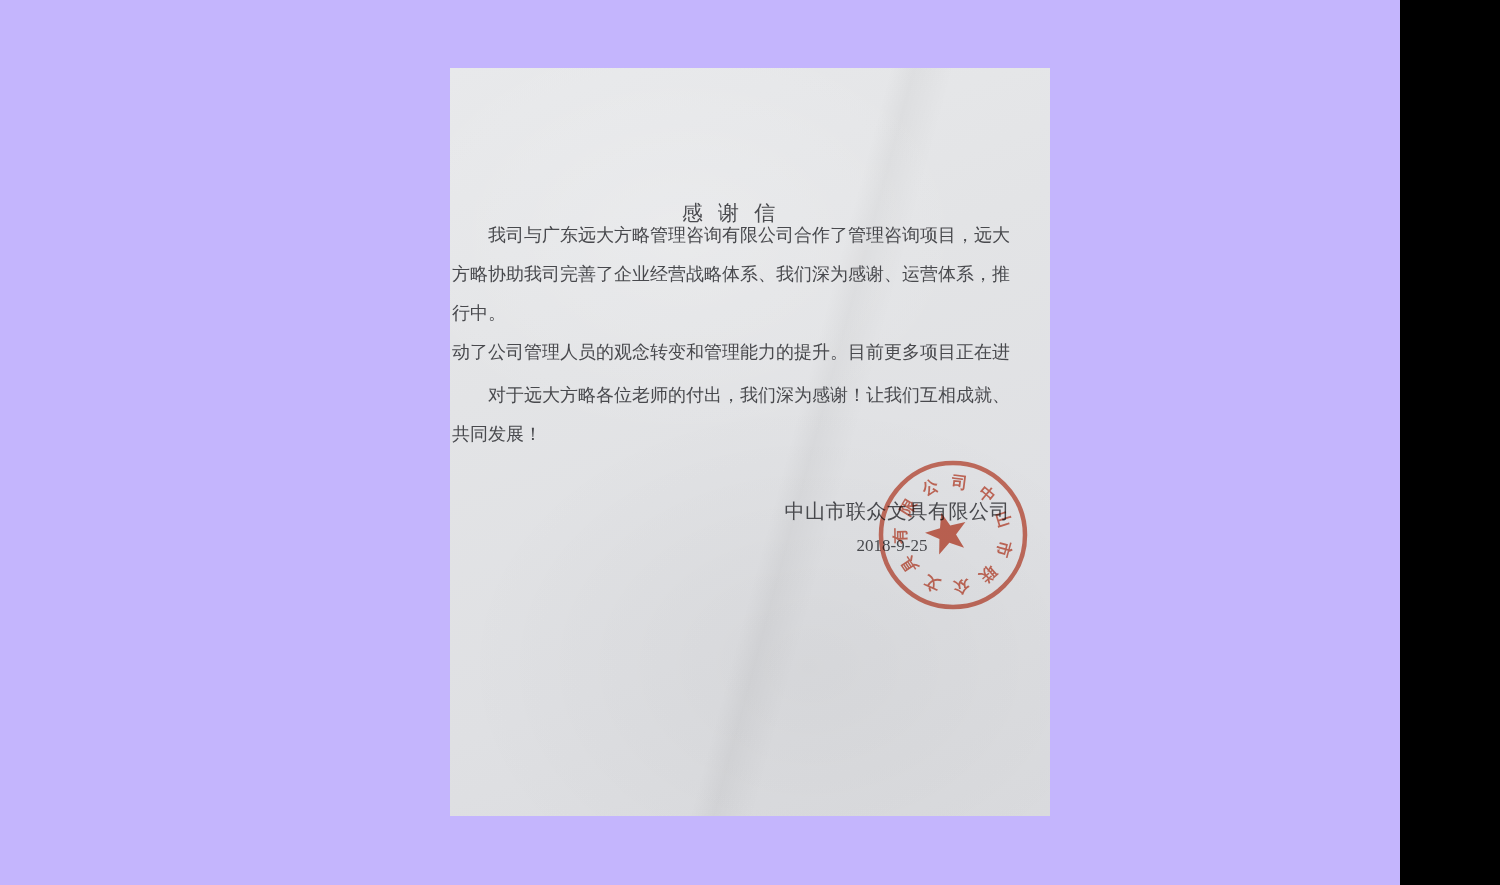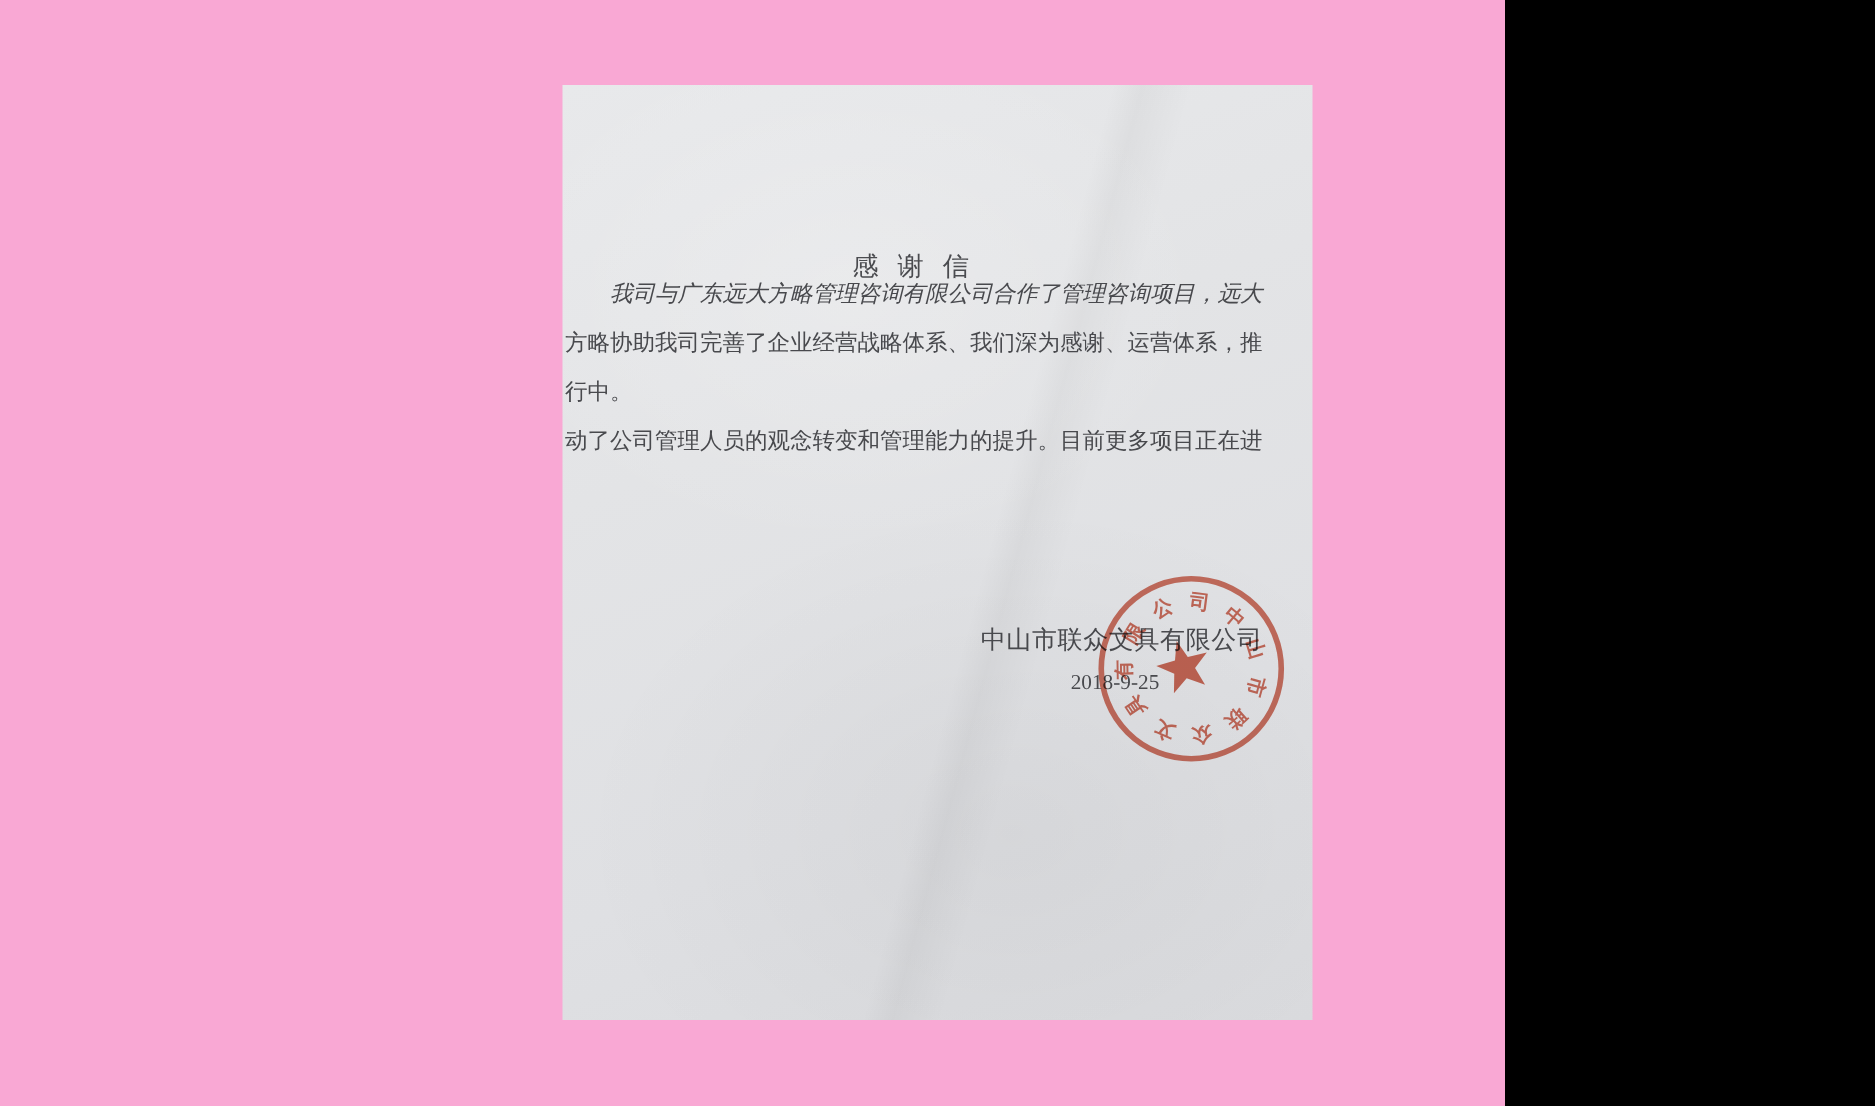--- a/index.html
+++ b/index.html
@@ -6,23 +6,24 @@
     margin: 0;
     padding: 0;
     width: 1500px;
     height: 885px;
     background: #000;
     overflow: hidden;
     font-family: "Liberation Serif", "DejaVu Serif", serif;
   }
   .stage {
     position: relative;
-    width: 1204px;
+    width: 1352px;
     height: 885px;
-    background: #f9a8d4;
+    background: #c4b5fd;
+    padding-left: 48px;
   }
   .paper {
     position: absolute;
     left: 450px;
     top: 68px;
     width: 600px;
     height: 748px;
     background:
       radial-gradient(ellipse 420px 300px at 38% 22%, rgba(255,255,255,0.20), rgba(255,255,255,0) 70%),
       radial-gradient(ellipse 500px 380px at 60% 80%, rgba(0,0,0,0.04), rgba(0,0,0,0) 70%),
@@ -49,21 +50,21 @@
     font-size: 18px;
     color: #48494d;
   }
   .line {
     height: 39px;
     line-height: 39px;
     text-align: justify;
     text-justify: inter-character;
   }
   .line.fill { text-align-last: justify; }
-  .line.indent { text-indent: 36px; font-style: italic; }
+  .line.indent { text-indent: 36px; }
   .para2 { margin-top: 4px; }
   .signature {
     position: absolute;
     top: 430px;
     right: 40px;
     font-size: 20px;
     letter-spacing: 0.5px;
     color: #48494d;
   }
   .date {
@@ -100,20 +101,24 @@
 
     <div class="title">感 谢 信</div>
 
     <div class="body-block">
       <div class="para1">
         <div class="line indent fill">我司与广东远大方略管理咨询有限公司合作了管理咨询项目，远大</div>
         <div class="line fill">方略协助我司完善了企业经营战略体系、我们深为感谢、运营体系，推</div>
         <div class="line">行中。</div>
         <div class="line fill">动了公司管理人员的观念转变和管理能力的提升。目前更多项目正在进</div>
       </div>
+      <div class="para2">
+        <div class="line indent fill">对于远大方略各位老师的付出，我们深为感谢！让我们互相成就、</div>
+        <div class="line">共同发展！</div>
+      </div>
     </div>
 
     <div class="signature">中山市联众文具有限公司</div>
 
     <div class="date">2018-9-25</div>
 
     <svg class="seal" viewBox="-80 -80 160 160">
       <g fill="#c9472f" stroke="#c9472f">
         <circle cx="0" cy="0" r="72" fill="none" stroke-width="4.5" stroke-opacity="0.85"></circle>
         <polygon transform="translate(-6,-1) rotate(-15)" stroke="none" fill-opacity="0.9" points="0,-22 5.3,-7.3 20.9,-6.8 8.6,2.8 12.9,17.8 0,9 -12.9,17.8 -8.6,2.8 -20.9,-6.8 -5.3,-7.3"></polygon>

